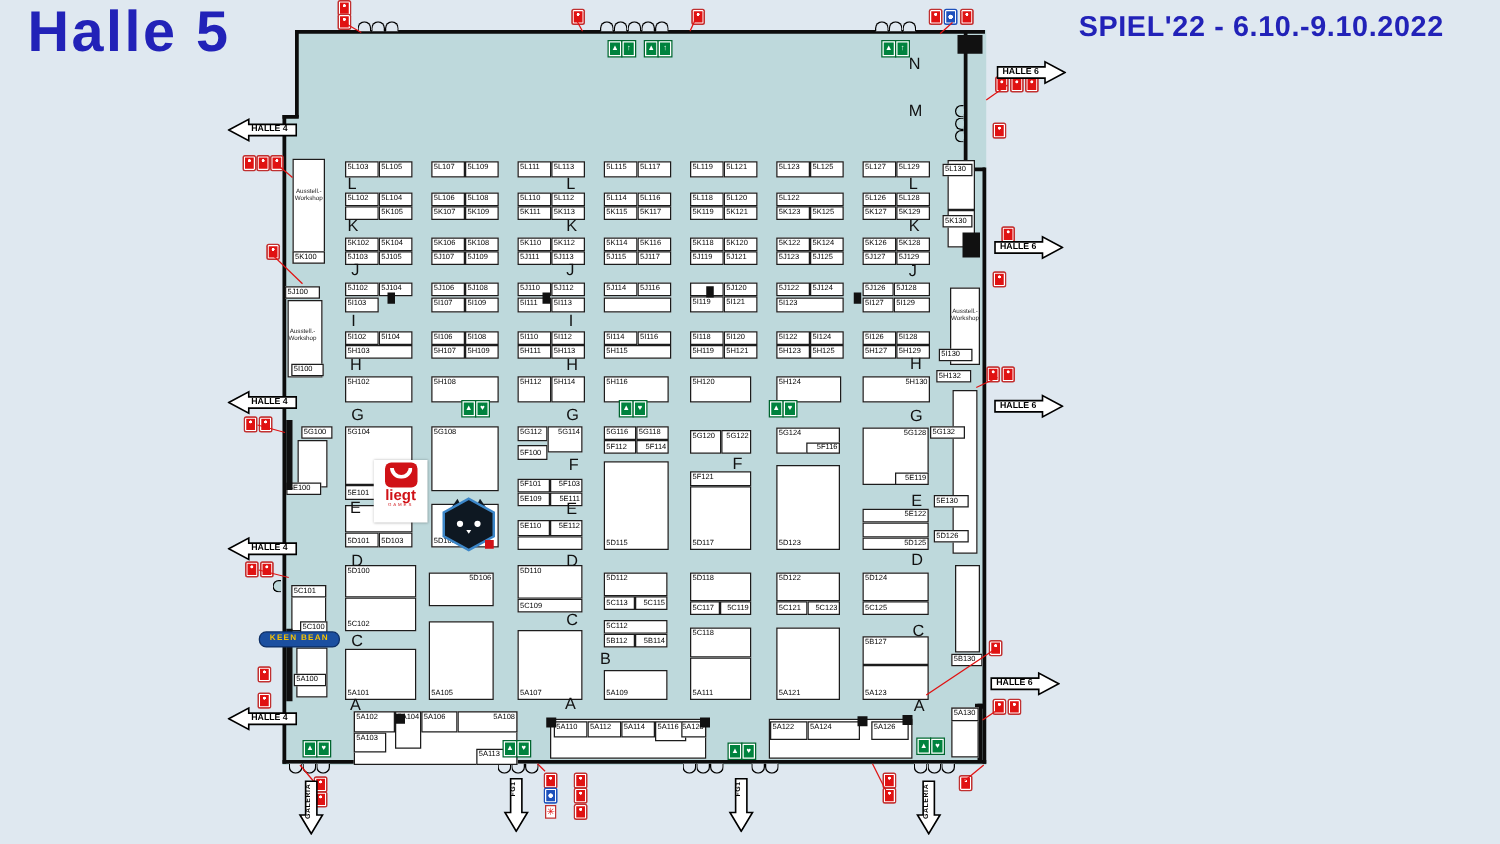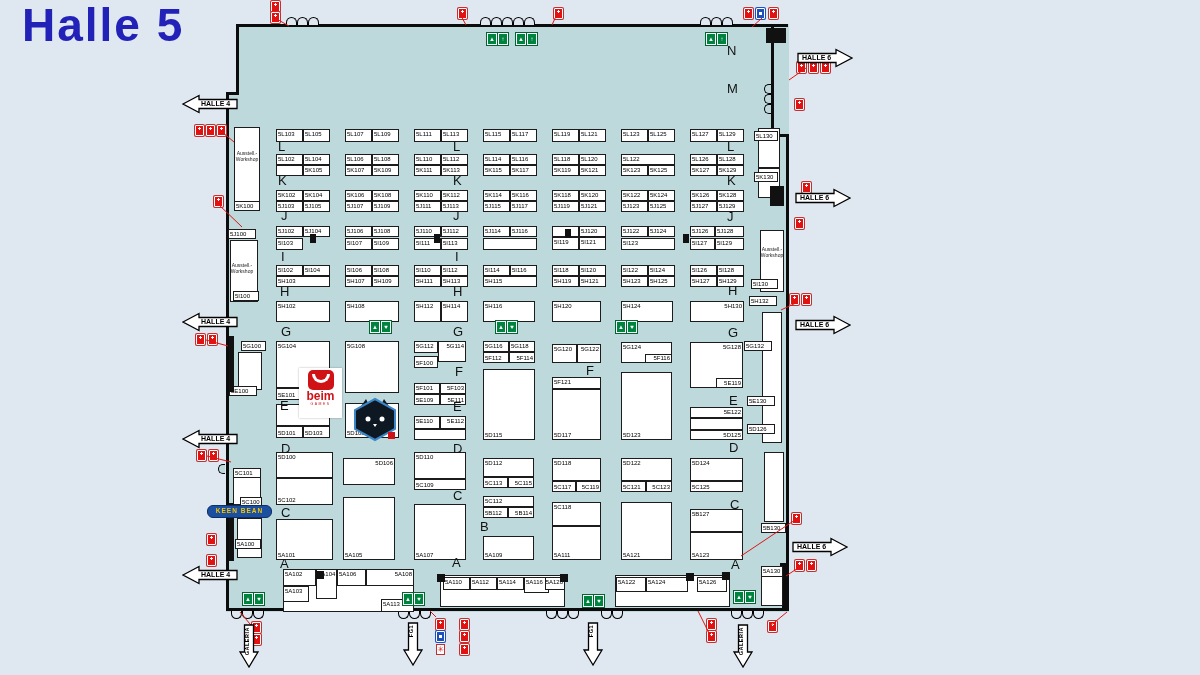--- a/index.html
+++ b/index.html
@@ -538,30 +538,31 @@
       <div class="abs arrow" style="left: 582px; top: 622px; width: 22px; height: 44px;">
         <svg width="22" height="44">
           <polygon points="11,43 2,28 6.5,28 6.5,1 15.5,1 15.5,28 20,28" fill="#fff" stroke="#000" stroke-width="1.3"></polygon>
         </svg>
         <span class="albl-v">FG1</span>
       </div>
       <div class="abs rudy" style="left: 299px; top: 368px; width: 43px; height: 50px;">
         <div class="rsq">
           <div class="rsmile"></div>
         </div>
-        <div class="rname">beim</div>
+        <div class="rname">liegt</div>
         <div class="rsub">GAMES</div>
       </div>
       <div class="abs catl" style="left: 351px; top: 396px; width: 48px; height: 46px;">
         <svg width="48" height="46">
           <polygon points="6,16 15,3 20,13" fill="#0e1822"></polygon>
           <polygon points="42,16 33,3 28,13" fill="#0e1822"></polygon>
           <polygon points="24,3 44,14 44,33 24,44 4,33 4,14" fill="#0e1822" stroke="#3c86c8" stroke-width="2"></polygon>
           <circle cx="17" cy="23" r="2.5" fill="#fff"></circle>
           <circle cx="31" cy="23" r="2.5" fill="#fff"></circle>
           <polygon points="22,28 26,28 24,31" fill="#fff"></polygon>
           <rect x="37" y="36" width="7" height="7" fill="#d01217"></rect>
         </svg>
       </div>
       <div class="abs keen" style="left: 207px; top: 505px; width: 65px; height: 13px;">KEEN BEAN</div>
     </div>
   <div id="title">Halle 5</div>
+  <div id="event">SPIEL'22 - 6.10.-9.10.2022</div>
 </div>
 
 </body></html>

